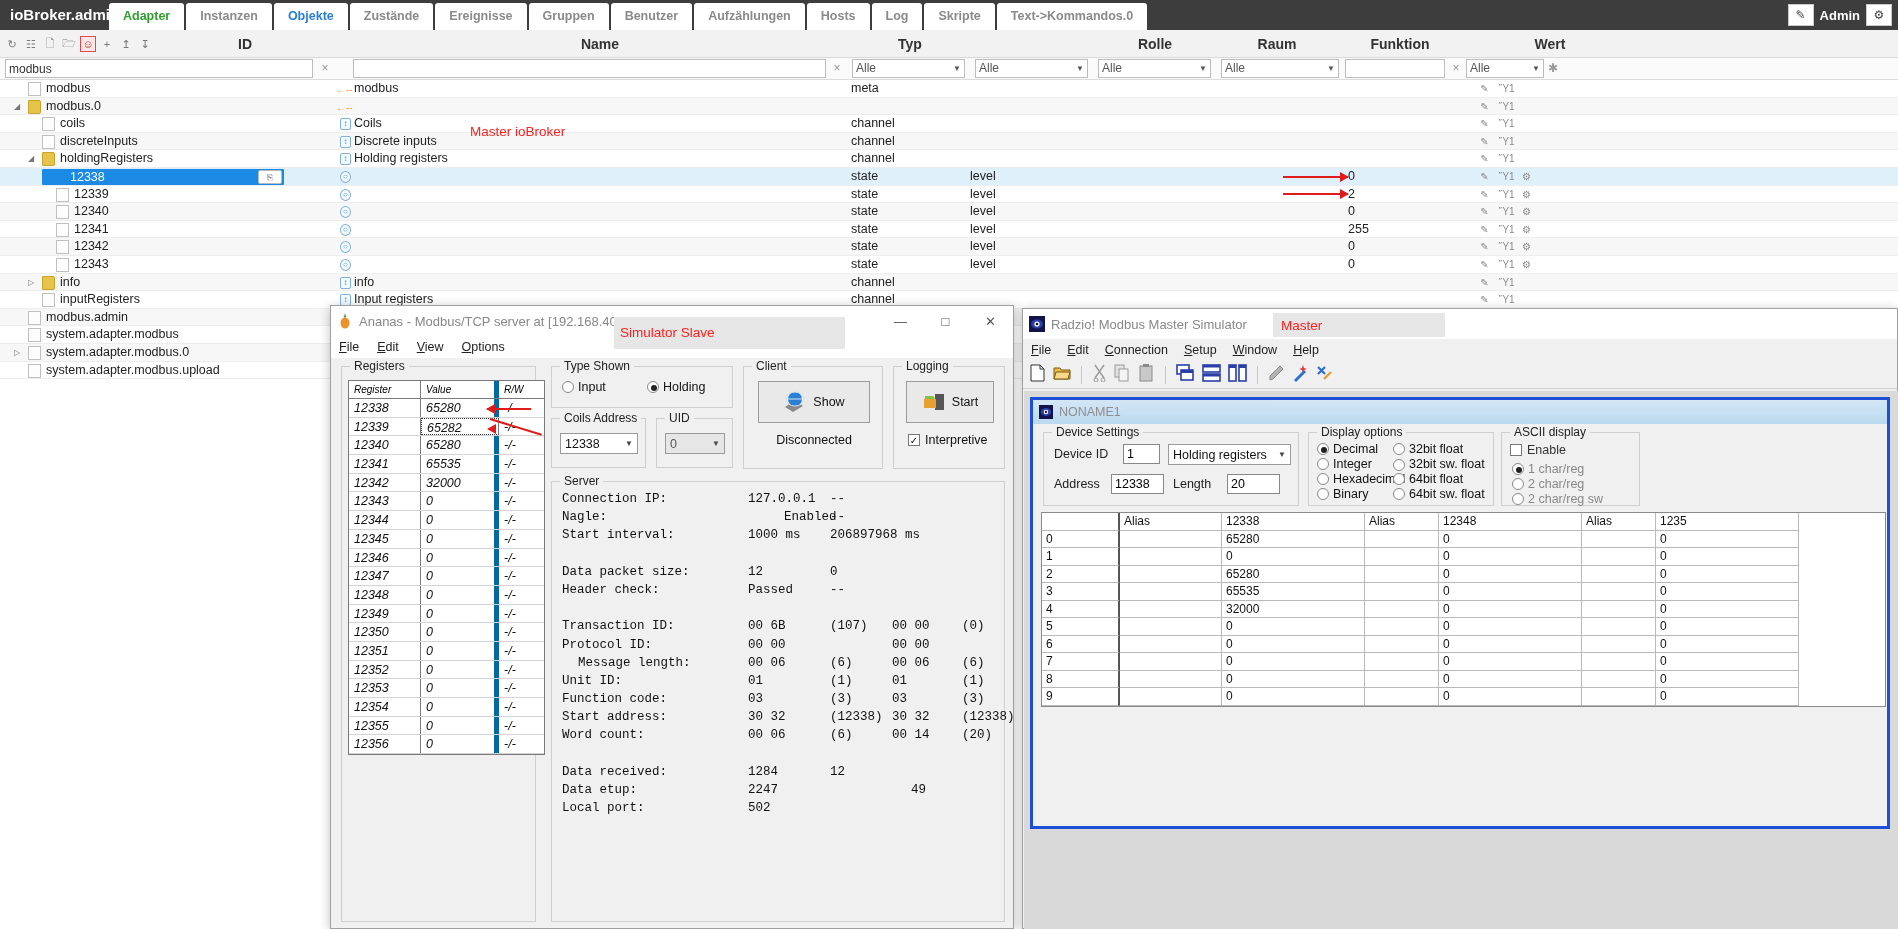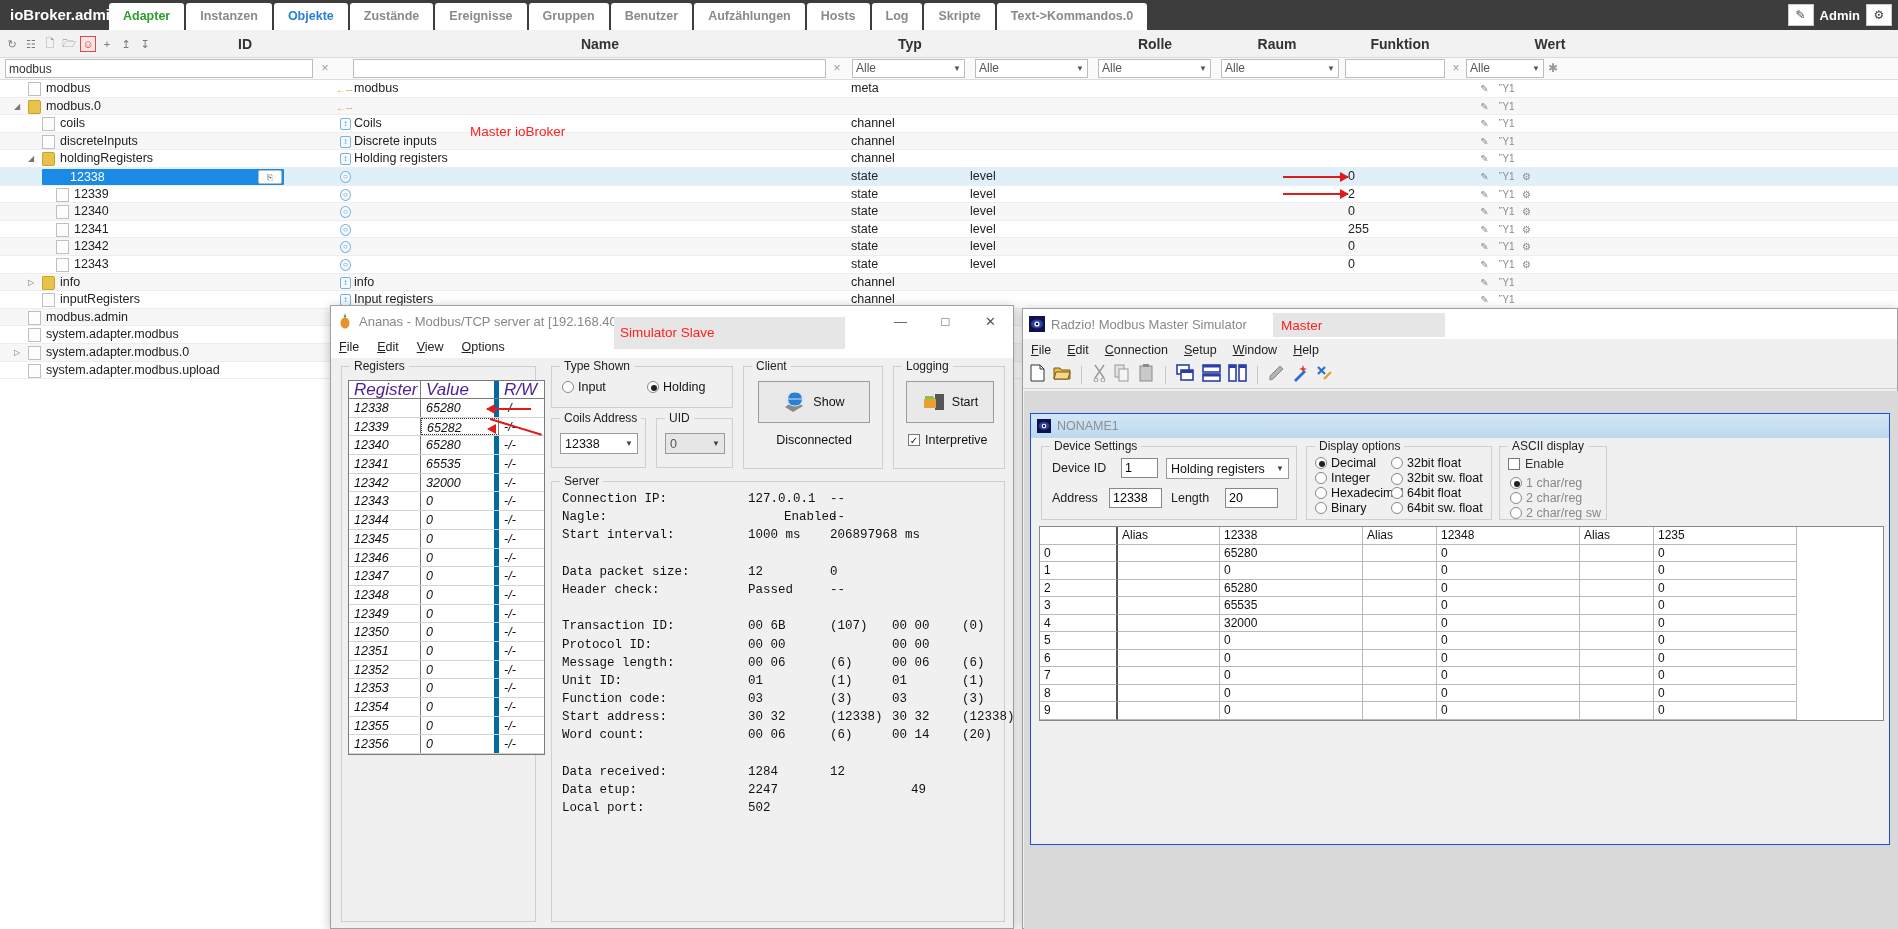--- a/index.html
+++ b/index.html
@@ -102,38 +102,38 @@
            justify-content:space-between; padding:0 4px; font-size:12.5px; color:#111; }
   .combo.dis { background:#e6e6e6; color:#555; }
   .combo .cv { font-size:8px; color:#444; }
 
   .btn3d { border:1px solid #9c9c9c; background:#e9e9e9; display:flex; align-items:center;
            justify-content:center; gap:6px; font-size:12.5px; color:#111; }
 
   
   .rtable { position:absolute; background:#fff; border:1px solid #7a7a7a; }
   .rthead { display:flex; height:18px; border-bottom:1px solid #7a7a7a; }
-  .rthead div { font-style:italic; font-size:17px; color:#4c1d95; padding-left:5px; line-height:17px; }
+  .rthead div { font-style:italic; font-size:10px; color:#000000; padding-left:5px; line-height:17px; }
   .rtrow { display:flex; height:18.7px; border-bottom:1px solid #d3d3d3; }
   .rtrow div { font-style:italic; font-size:12.5px; color:#111; padding-left:5px; line-height:18px; }
   .c1 { width:72px; border-right:1px solid #7a7a7a; }
   .c2 { width:78px; border-right:5px solid #0369a1; }
   .c3 { width:43px; }
   .rtrow .c2.dashed { border:1px dotted #333; border-right:1px solid #7a7a7a; }
 
   .mono { font-family:"Liberation Mono", monospace; font-size:12.5px; color:#111; }
 
   
   .rzmenu { height:22px; background:#f0f0f0; display:flex; align-items:center; padding:0 8px; gap:16px;
             font-size:12.5px; color:#222; }
   .rztool { height:28px; background:#f0f0f0; display:flex; align-items:center; padding:0 6px; gap:7px;
             border-bottom:1px solid #d0d0d0; }
   .sep { width:1px; height:18px; background:#c8c8c8; margin:0 3px; }
   .mdi { position:absolute; background:#d9d9d9; }
-  .mdichild { position:absolute; background:#f0f0f0; border:1px solid #1d4ed8;margin-top:16px; }
+  .mdichild { position:absolute; background:#f0f0f0; border:3px solid #1d4ed8; }
   .mdititle { height:24px; background:linear-gradient(#d3e6f5,#bcd9ef); display:flex; align-items:center;
               padding:0 6px; font-size:12.5px; color:#8f8f8f; }
   .dg { position:absolute; background:#fff; border:1px solid #8a8a8a; }
   .dgrow { display:flex; height:17.5px; }
   .dgrow div { border-right:1px solid #b9b9b9; border-bottom:1px solid #b9b9b9; font-size:12px;
                color:#111; padding-left:4px; line-height:17px; white-space:nowrap; overflow:hidden; }
   .dgh div { background:#fff; font-weight:normal; }
   .dgidx { width:78px; border-right:2px solid #555 !important; }
 </style>
 </head>
@@ -647,21 +647,21 @@
           <div class="mono" style="position: absolute; left: 400px; width: 80px; white-space: pre;">(0)</div>
         </div>
         <div style="height: 18.2px; position: relative;">
           <div class="mono" style="position: absolute; left: 0px; width: 180px; white-space: pre;">Protocol ID:</div>
           <div class="mono" style="position: absolute; left: 186px; width: 80px; white-space: pre;">00 00</div>
           <div class="mono" style="position: absolute; left: 268px; width: 96px; white-space: pre;"></div>
           <div class="mono" style="position: absolute; left: 330px; width: 80px; white-space: pre;">00 00</div>
           <div class="mono" style="position: absolute; left: 400px; width: 80px; white-space: pre;"></div>
         </div>
         <div style="height: 18.2px; position: relative;">
-          <div class="mono" style="position: absolute; left: 0px; width: 180px; white-space: pre;">Message length:</div>
+          <div class="mono" style="position: absolute; left: 16px; width: 180px; white-space: pre;">Message length:</div>
           <div class="mono" style="position: absolute; left: 186px; width: 80px; white-space: pre;">00 06</div>
           <div class="mono" style="position: absolute; left: 268px; width: 96px; white-space: pre;">(6)</div>
           <div class="mono" style="position: absolute; left: 330px; width: 80px; white-space: pre;">00 06</div>
           <div class="mono" style="position: absolute; left: 400px; width: 80px; white-space: pre;">(6)</div>
         </div>
         <div style="height: 18.2px; position: relative;">
           <div class="mono" style="position: absolute; left: 0px; width: 180px; white-space: pre;">Unit ID:</div>
           <div class="mono" style="position: absolute; left: 186px; width: 80px; white-space: pre;">01</div>
           <div class="mono" style="position: absolute; left: 268px; width: 96px; white-space: pre;">(1)</div>
           <div class="mono" style="position: absolute; left: 330px; width: 80px; white-space: pre;">01</div>
@@ -859,21 +859,21 @@
             <span class="rb"></span>
             <span>64bit float</span>
           </div>
           <div class="radio" style="display: flex; height: 15px; align-items: center;">
             <span class="rb"></span>
             <span>64bit sw. float</span>
           </div>
         </div>
     </div>
 
-    <div class="grp" style="left:468px; top:32px; width:108px; height:74px;padding-left:28px;">
+    <div class="grp" style="left:468px; top:32px; width:139px; height:74px;padding-left:28px;">
       <span class="grplbl">ASCII display</span>
       <div class="cbx" style="position:absolute;left:8px;top:10px;color:#333;">
         <span class="bx"></span>
         <span>Enable</span>
       </div>
       <div id="asciiOpts" style="position:absolute;left:10px;top:28px;">
           <div class="radio" style="display: flex; height: 15px; align-items: center; color: rgb(136, 136, 136);">
             <span class="rb on"></span>
             <span>1 char/reg</span>
           </div>

